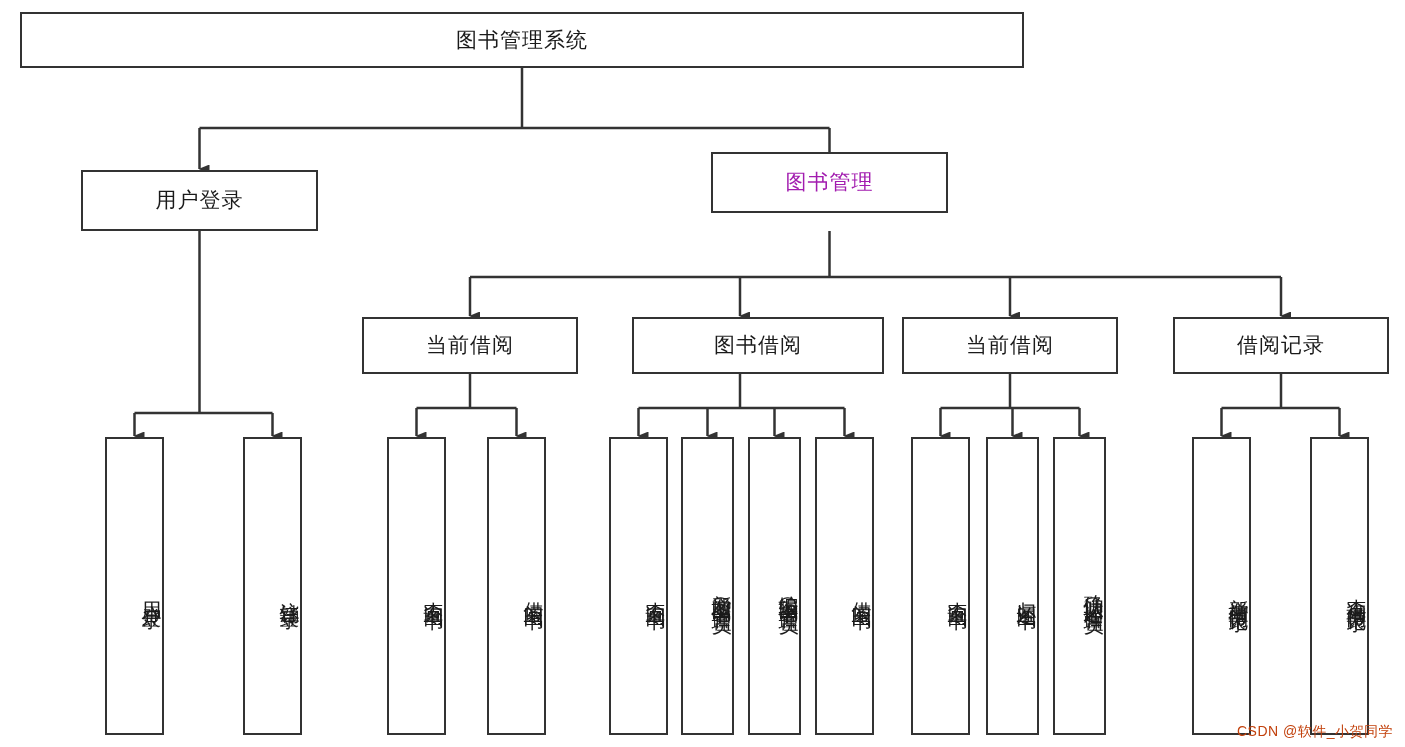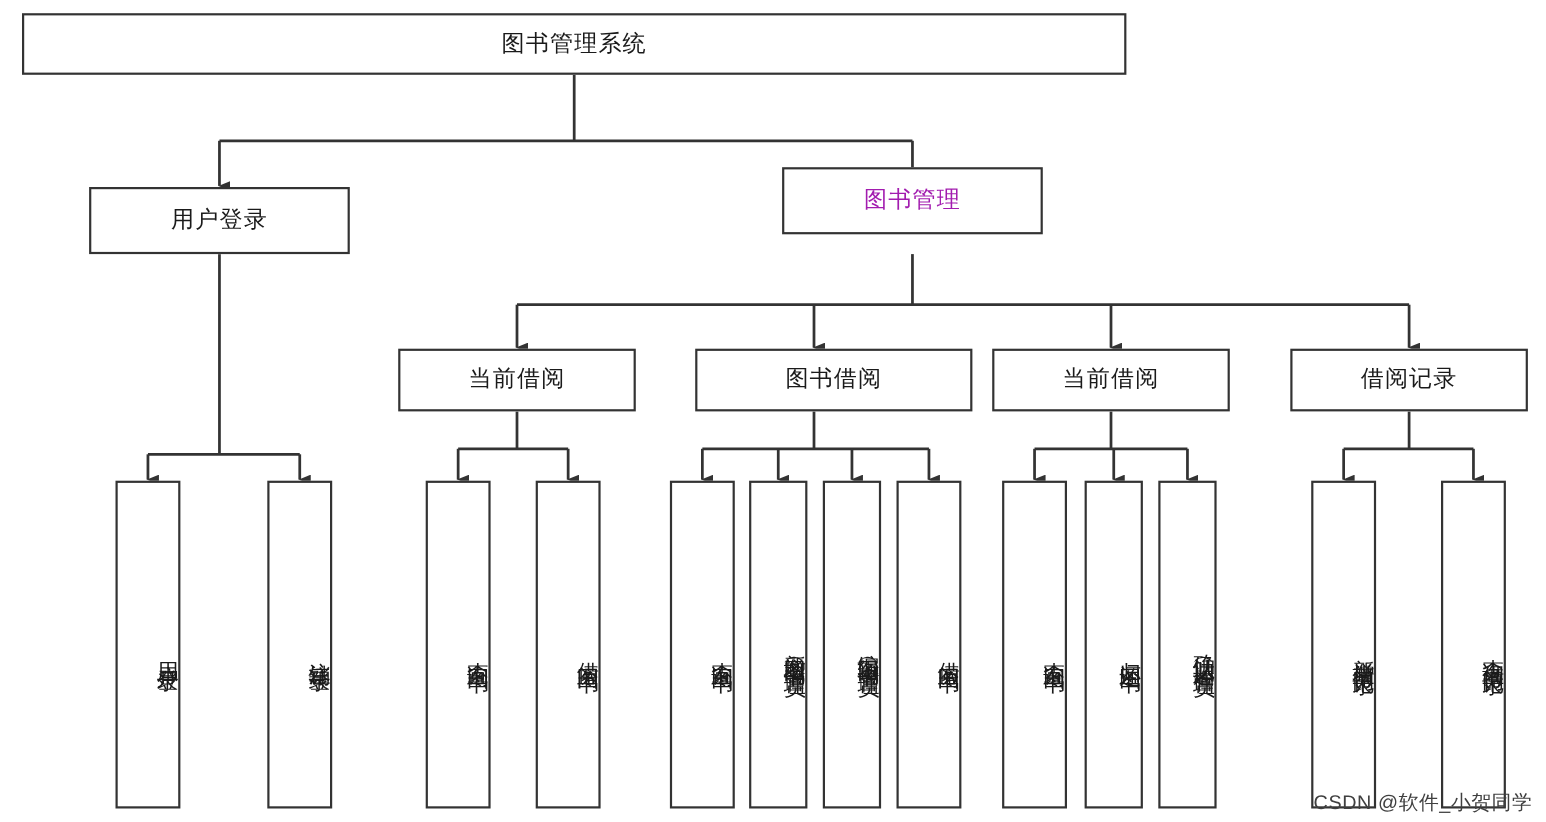--- a/index.html
+++ b/index.html
@@ -49,22 +49,22 @@
     left: 0;
     top: 0;
     width: 1405px;
     height: 747px;
     pointer-events: none;
   }
   #watermark {
     position: absolute;
     right: 12px;
     bottom: 6px;
-    font-size: 18px;
-    color: #404040;
+    font-size: 14px;
+    color: #c2410c;
     letter-spacing: 0.5px;
     white-space: nowrap;
   }
 </style>
 </head>
 <body>
 
 <div id="diagram-root">
   <svg id="connector-layer" viewBox="0 0 1405 747" width="1405" height="747" xmlns="http://www.w3.org/2000/svg">
     <defs>

